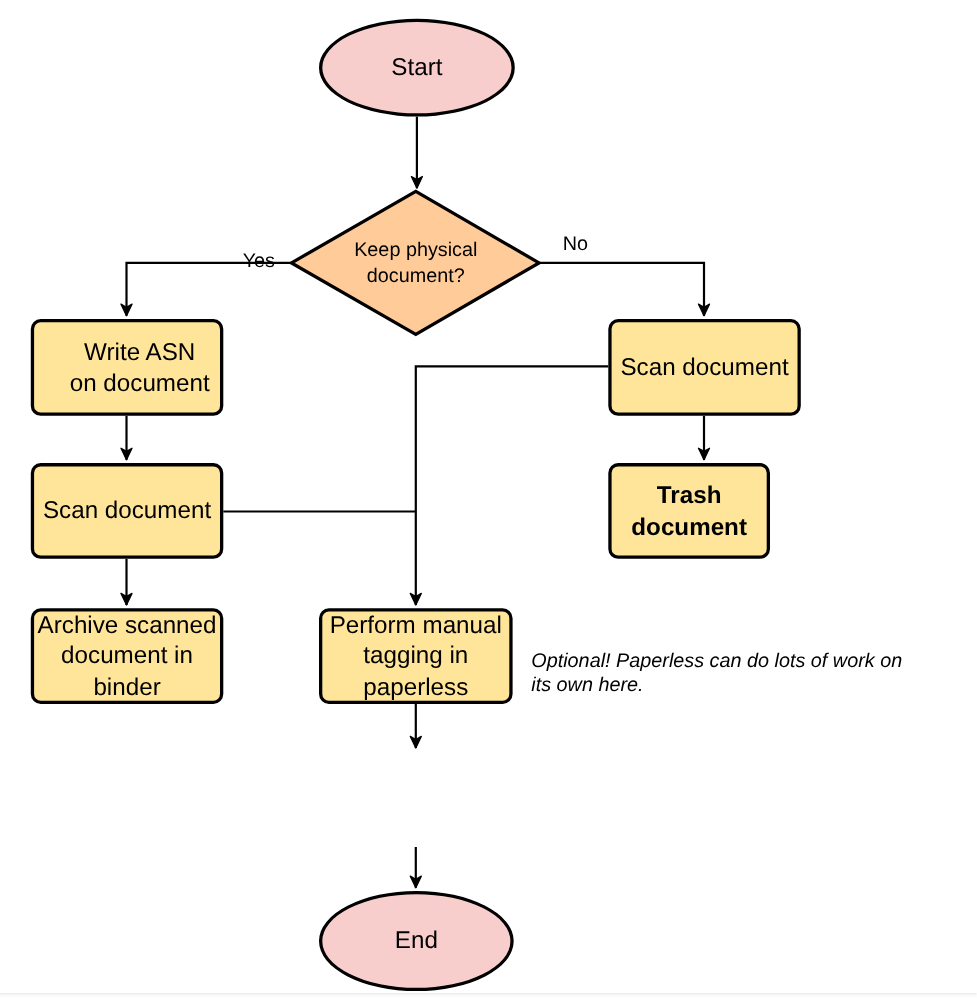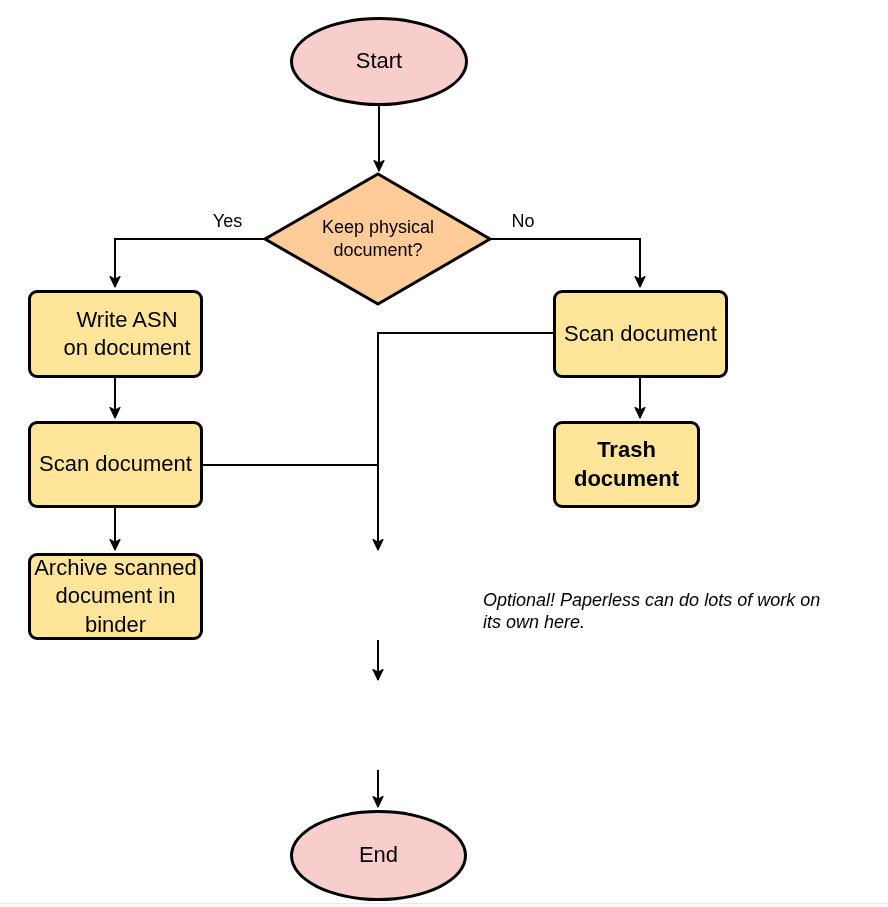--- a/index.html
+++ b/index.html
@@ -106,21 +106,21 @@
     <polygon points="378,174 490,239 378,304 265,239" stroke="#000000" stroke-width="3" fill="#FFCC99"></polygon>
   </svg>
 
   <div class="node terminal" style="left: 290px; top: 17px; width: 178px; height: 89px; background-color: rgb(248, 206, 204);">
     <span>Start</span>
   </div>
 
   <div class="decision-label" style="left:295px; top:210px; width:166px; height:58px;">Keep physical
 document?</div>
 
-  <div class="edge-label" style="left:205px; top:212px; width:45px;">Yes</div>
+  <div class="edge-label" style="left:205px; top:228px; width:45px;text-align:right;">Yes</div>
   <div class="edge-label" style="left:503px; top:212px; width:40px;">No</div>
 
   <div class="node process" style="left: 28px; top: 290px; width: 175px; height: 88px; background-color: rgb(255, 229, 153); padding-left: 23px;">
     <span>Write ASN
 on document</span>
   </div>
 
   <div class="node process" style="left: 28px; top: 421px; width: 175px; height: 87px; background-color: rgb(255, 229, 153);">
     <span>Scan document</span>
   </div>
@@ -132,20 +132,25 @@
   </div>
 
   <div class="node process" style="left: 553px; top: 290px; width: 175px; height: 88px; background-color: rgb(255, 229, 153);">
     <span>Scan document</span>
   </div>
 
   <div class="node process" style="left: 553px; top: 421px; width: 147px; height: 87px; background-color: rgb(255, 229, 153); font-weight: bold;">
     <span>Trash document</span>
   </div>
 
+  <div class="node process" style="left: 290px; top: 553px; width: 176px; height: 87px; background-color: rgb(255, 229, 153);">
+    <span>Perform manual
+tagging in
+paperless</span>
+  </div>
 
   <div class="annotation" style="left:483px; top:590px; width:400px;">Optional! Paperless can do lots of work on
 its own here.</div>
 
 
   <div class="node terminal" style="left: 290px; top: 810px; width: 177px; height: 91px; background-color: rgb(248, 206, 204);">
     <span>End</span>
   </div>
 
   <div class="page-bottom-strip"></div>

